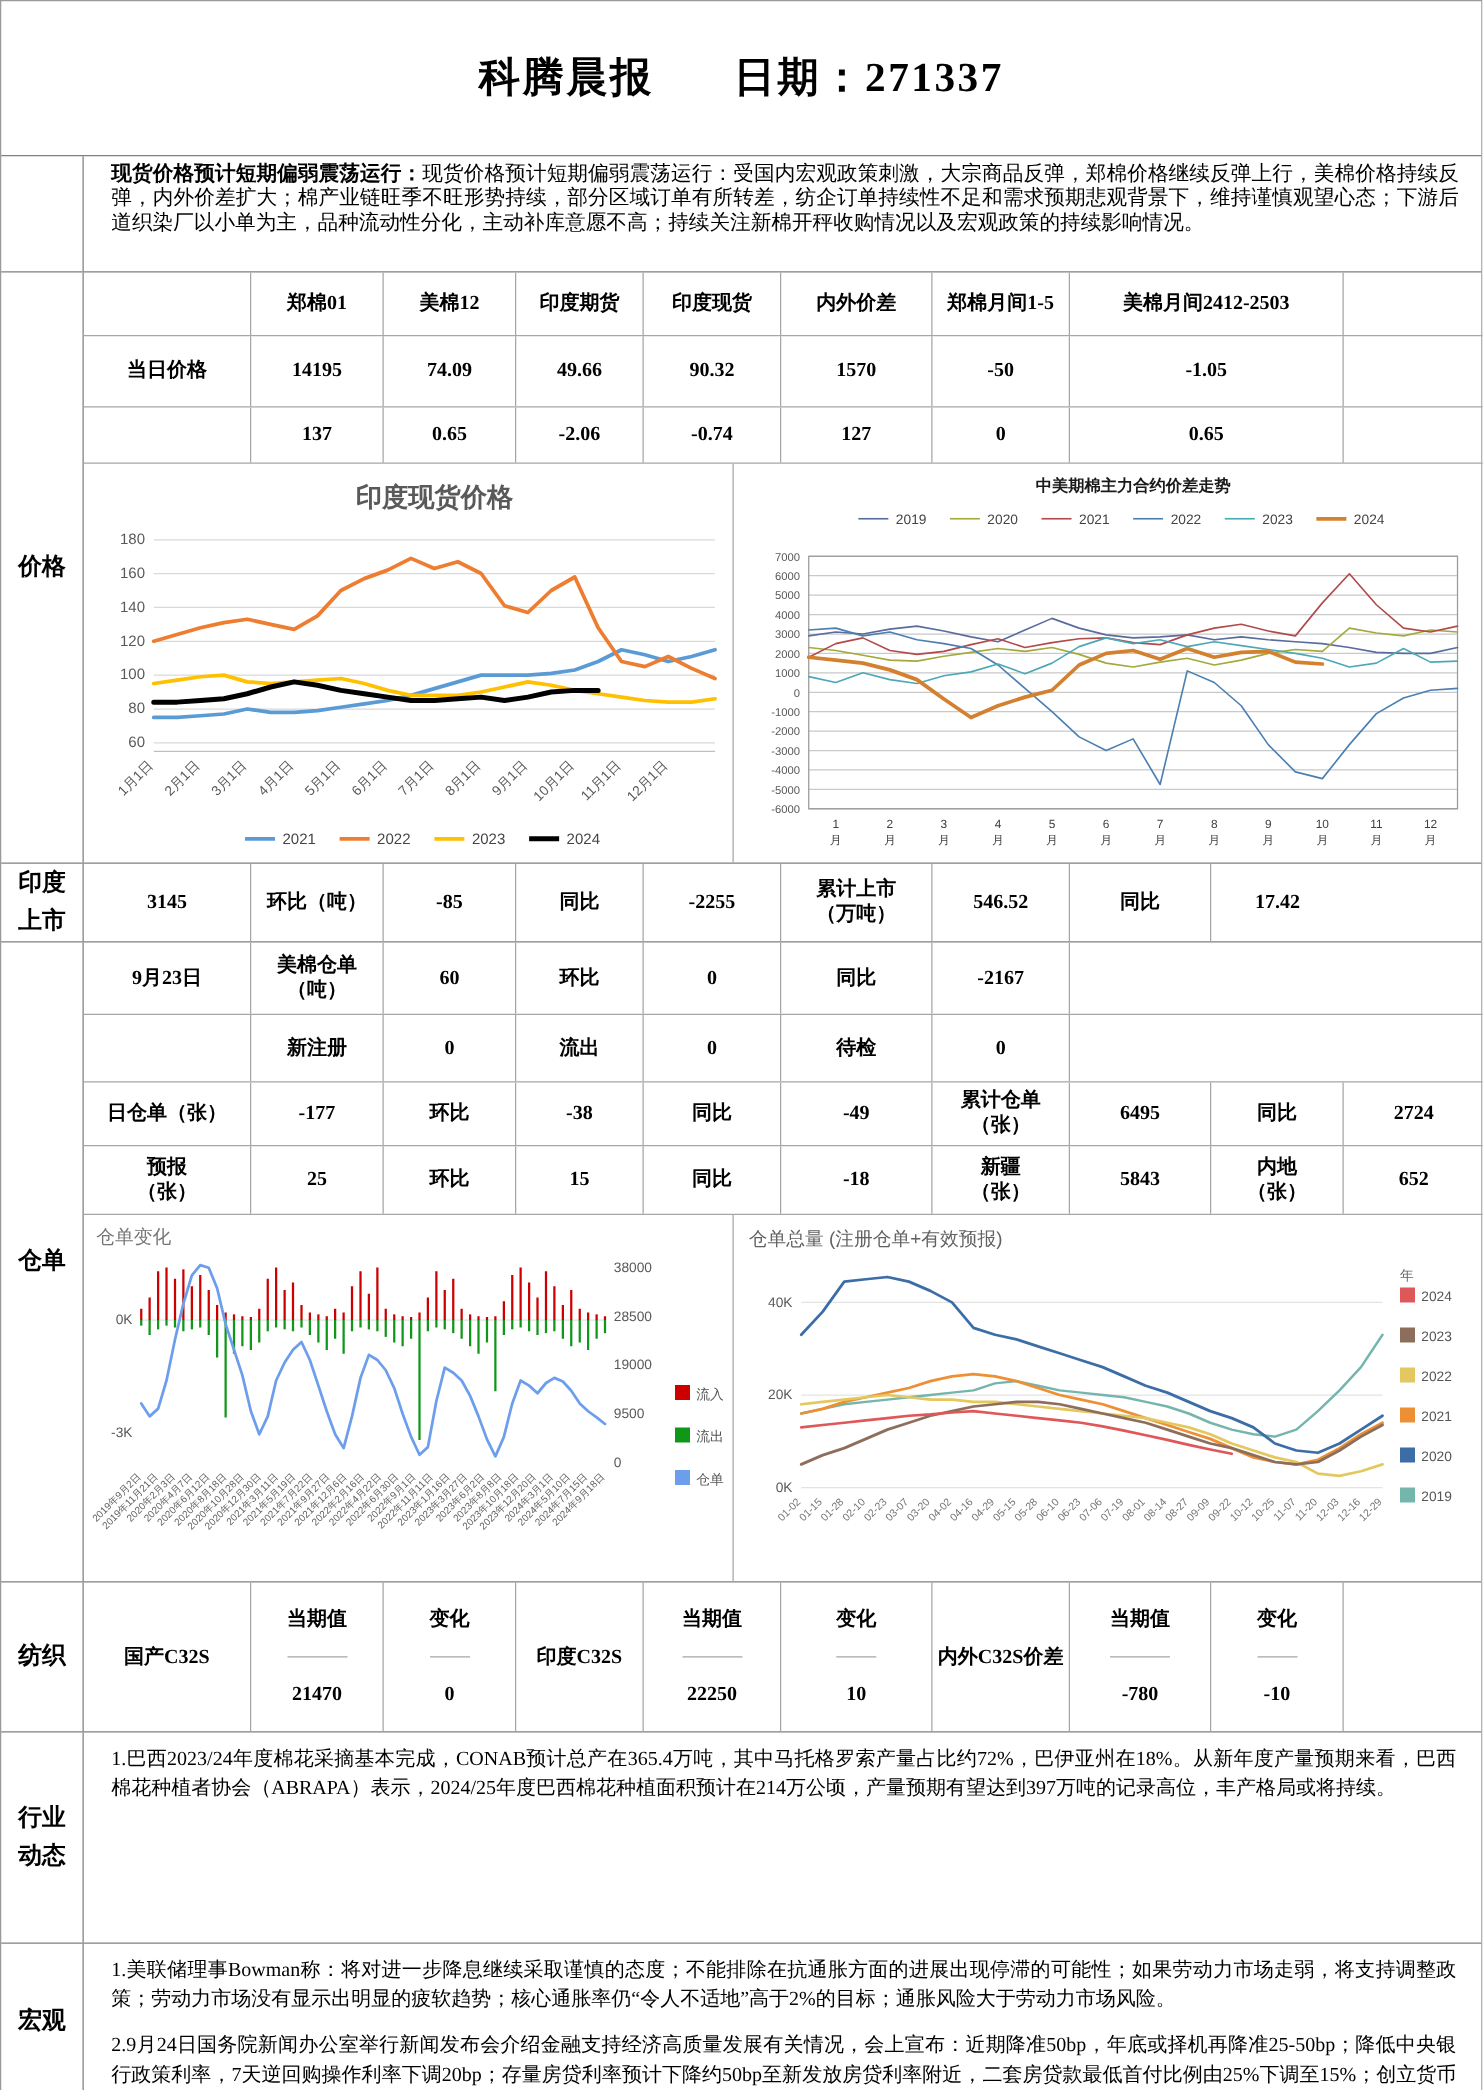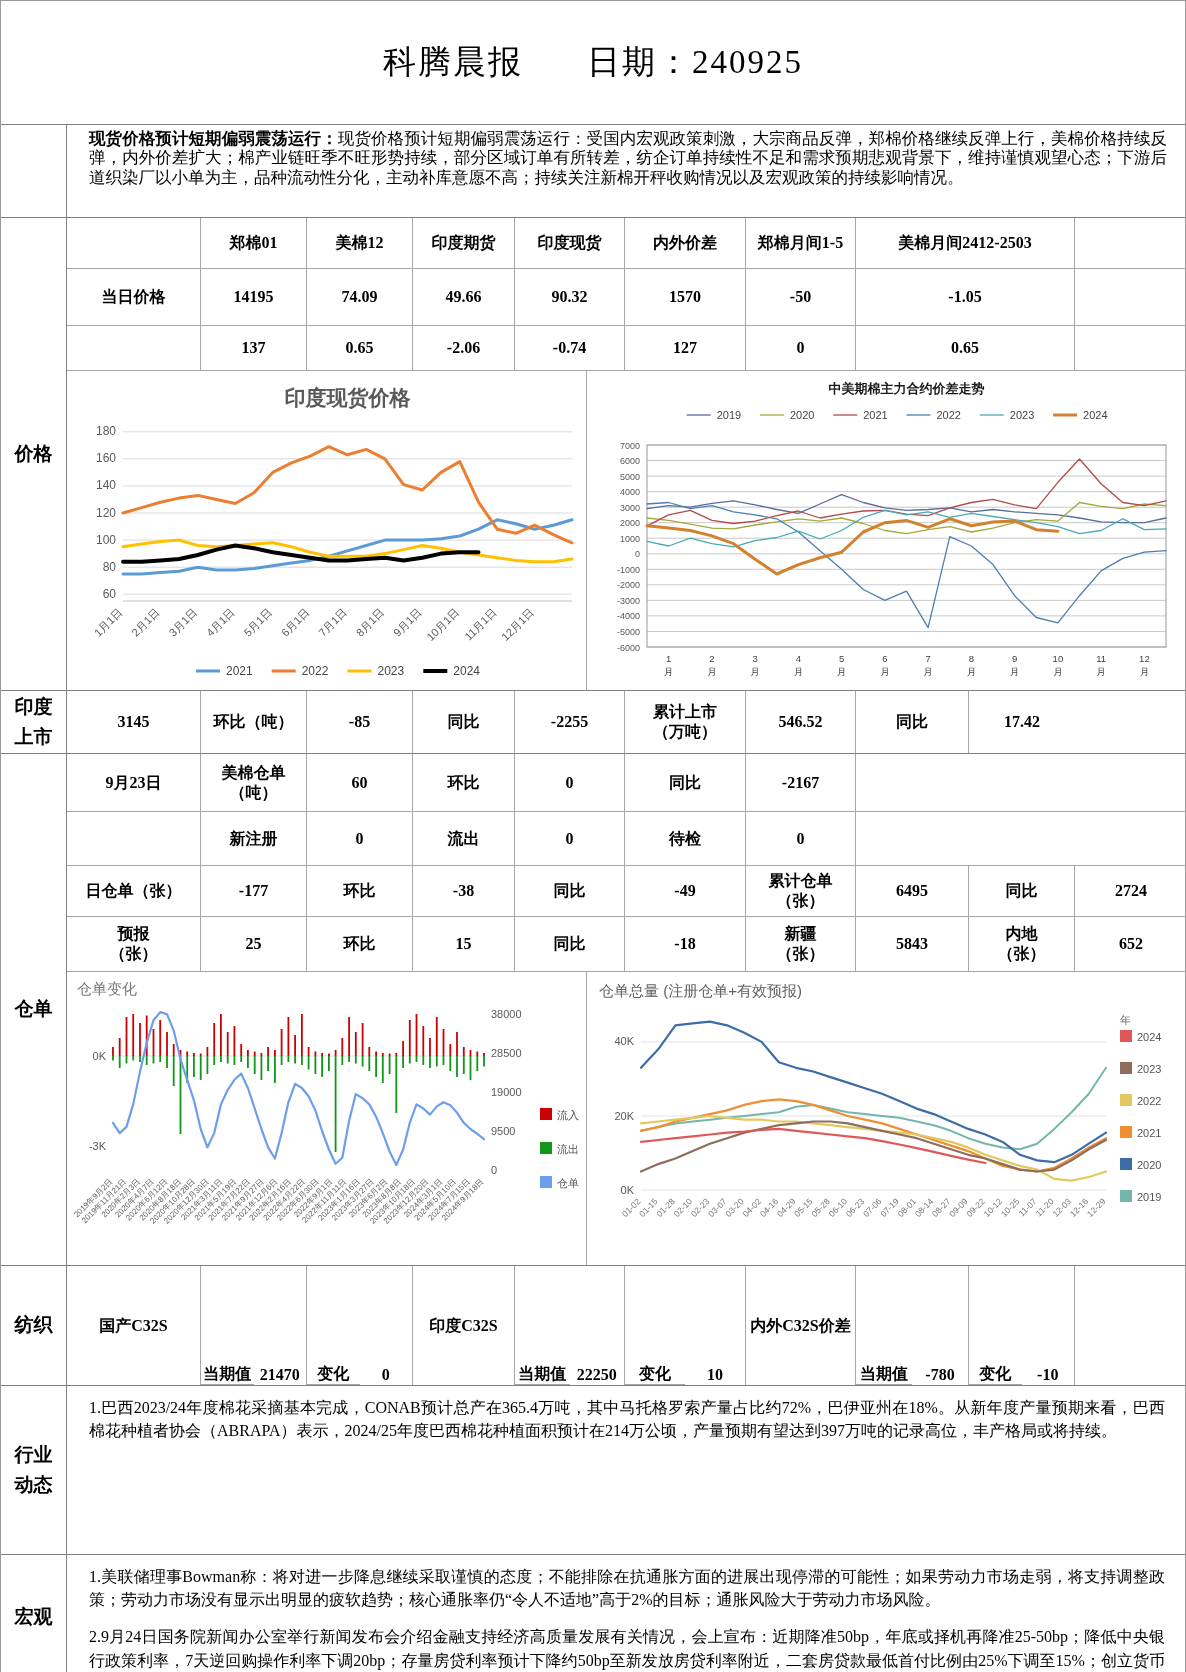--- a/index.html
+++ b/index.html
@@ -4,34 +4,34 @@
 <style>
   html,body{margin:0;padding:0;background:#fff;}
   .page{width:1186px;border:1px solid #9a9a9a;box-sizing:border-box;background:#fff;
         font-family:"Liberation Serif","DejaVu Serif",serif;color:#000;}
   .band{display:grid;grid-template-columns:66px 1120px;border-top:1px solid #808080;}
   .band:first-child{border-top:none;}
   .band-full{display:block;border-top:none;}
   .seclabel{border-right:1px solid #808080;display:flex;align-items:center;justify-content:center;
             font-weight:bold;font-size:19px;white-space:pre-line;text-align:left;line-height:1.6;}
   .header{height:123px;display:flex;align-items:center;justify-content:center;gap:64px;
-          font-size:33px;font-weight:normal;letter-spacing:2px;}
+          font-size:33px;font-weight:bold;letter-spacing:2px;}
   .summary{height:92px;padding:4px 20px 0 22px;font-size:16.5px;line-height:1.18;text-align:justify;
            overflow:hidden;box-sizing:border-box;}
   .summary .lead{font-weight:bold;}
   .row{display:grid;border-bottom:1px solid #a6a6a6;}
   .row.norule{border-bottom:none;}
   .grid10{grid-template-columns:134px 106px 106px 102px 110px 121px 110px 113px 106px 112px;}
   .grid9p{grid-template-columns:134px 106px 106px 102px 110px 121px 110px 219px 112px;}
   .cell{border-right:1px solid #a6a6a6;display:flex;align-items:center;justify-content:center;
         text-align:center;font-weight:bold;font-size:16px;white-space:pre-line;line-height:1.25;
         padding:1px 2px;box-sizing:border-box;overflow:hidden;}
   .cell:last-child{border-right:none;}
   .span3{grid-column:span 3;}
-  .stack{flex-direction:row;padding:0;align-items:flex-end;}
+  .stack{flex-direction:column;padding:0;align-items:center;}
   .stack .top,.stack .bot{flex:1;display:flex;align-items:center;justify-content:center;}
   .stack .top{border-bottom:1px solid #a6a6a6;}
   .hA{height:50px}.hB{height:56px}.hC{height:44px}.hD{height:62px}.hE{height:57px}
   .hF{height:53px}.hG{height:50px}.hH{height:54px}.hTex{height:119px}
   .chartsrow{display:grid;grid-template-columns:520px 600px;}
   .hCh1{height:319px}.hCh2{height:293px}
   .chartbox{border-right:1px solid #a6a6a6;overflow:hidden;}
   .chartbox:last-child{border-right:none;}
   .chartbox svg text{font-family:"Liberation Sans","DejaVu Sans",sans-serif;}
   .textband{padding:10px 22px 4px 22px;font-size:16px;line-height:1.45;text-align:justify;
@@ -39,21 +39,21 @@
   .textband p{margin:0 0 14px 0;}
   .ht1{height:168px}.ht2{height:124px}
 </style>
 </head>
 <body>
 
 <div class="page">
 
   <div class="band band-full header">
     <span>科腾晨报</span>
-    <span>日期：240925</span>
+    <span>日期：271337</span>
   </div>
 
   <div class="band">
     <div class="seclabel"></div>
     <div class="summary">
       <span class="lead">现货价格预计短期偏弱震荡运行：</span><span>现货价格预计短期偏弱震荡运行：受国内宏观政策刺激，大宗商品反弹，郑棉价格继续反弹上行，美棉价格持续反弹，内外价差扩大；棉产业链旺季不旺形势持续，部分区域订单有所转差，纺企订单持续性不足和需求预期悲观背景下，维持谨慎观望心态；下游后道织染厂以小单为主，品种流动性分化，主动补库意愿不高；持续关注新棉开秤收购情况以及宏观政策的持续影响情况。</span>
     </div>
   </div>
 
   <div class="band">

